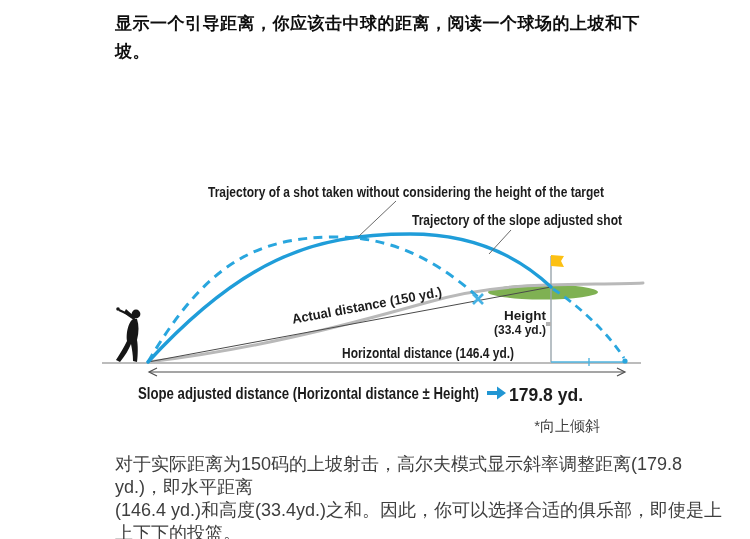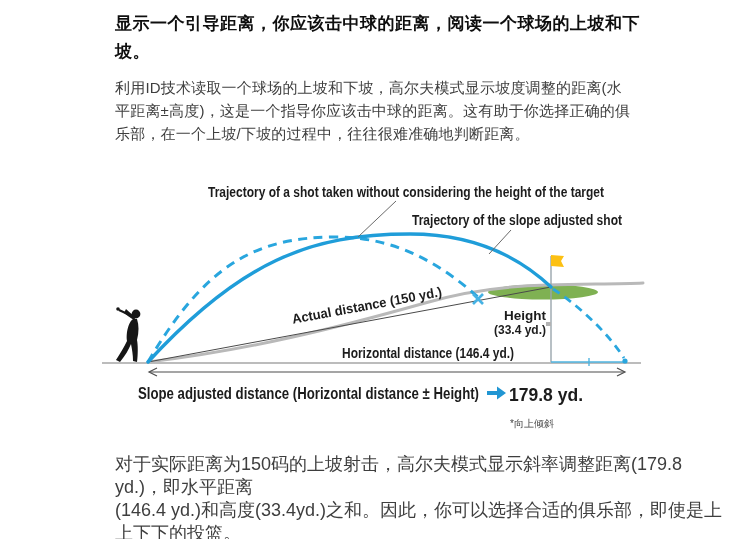--- a/index.html
+++ b/index.html
@@ -10,39 +10,38 @@
   .title {
     position:absolute; left:115px; top:10px; width:600px;
     font-size:17px; font-weight:bold; color:#0e0e0e;
     line-height:28px; letter-spacing:0.5px;
   }
   .intro {
     position:absolute; left:115px; top:76px; width:610px;
     font-size:15px; color:#3e3e3e; line-height:23px; letter-spacing:0.2px;
   }
   .footnote {
-    position:absolute; left:510px; top:417px; width:90px; 
-    font-size:10px; color:#3e3e3e;
+    position:absolute; left:510px; top:417px; width:90px; text-align:right;
+    font-size:15px; color:#3e3e3e;
   }
   .caption {
     position:absolute; left:115px; top:453px; width:620px;
     font-size:18px; color:#3e3e3e; line-height:23px;
   }
   svg.diagram { position:absolute; left:0; top:0; }
   svg text { font-family:"Liberation Sans","DejaVu Sans",sans-serif; }
   .lbl  { font-weight:bold; fill:#1c1c1c; }
 </style>
 </head>
 <body>
 
 <div class="page">
 
   <div class="title">显示一个引导距离，你应该击中球的距离，阅读一个球场的上坡和下<br>坡。</div>
 
-  <div class="intro">利用ID技术读取一个球场的上坡和下坡，高尔夫模式显示坡度调整的距离(水<br>平距离±高度)，这是一个指导你应该击中球的距离。这有助于你选择正确的俱<br>乐部，在一个上坡/下坡的过程中，往往很难准确地判断距离。</div>
 
   <svg class="diagram" width="750" height="539" viewBox="0 0 750 539">
 
     <line x1="102" y1="363" x2="641" y2="363" stroke="#a6a6a6" stroke-width="1.4"></line>
 
     <ellipse cx="543" cy="292" rx="55" ry="7.5" fill="#7fb152"></ellipse>
 
     <path d="M148,362 C250,350 340,327 425,303 C462,292 505,286 548,285 C585,284 620,284 643,283" fill="none" stroke-linecap="round" stroke-width="3" stroke="#b9b9b9"></path>
 
     <line x1="148" y1="362" x2="551" y2="287" stroke="#4a4a4a" stroke-width="1"></line>

